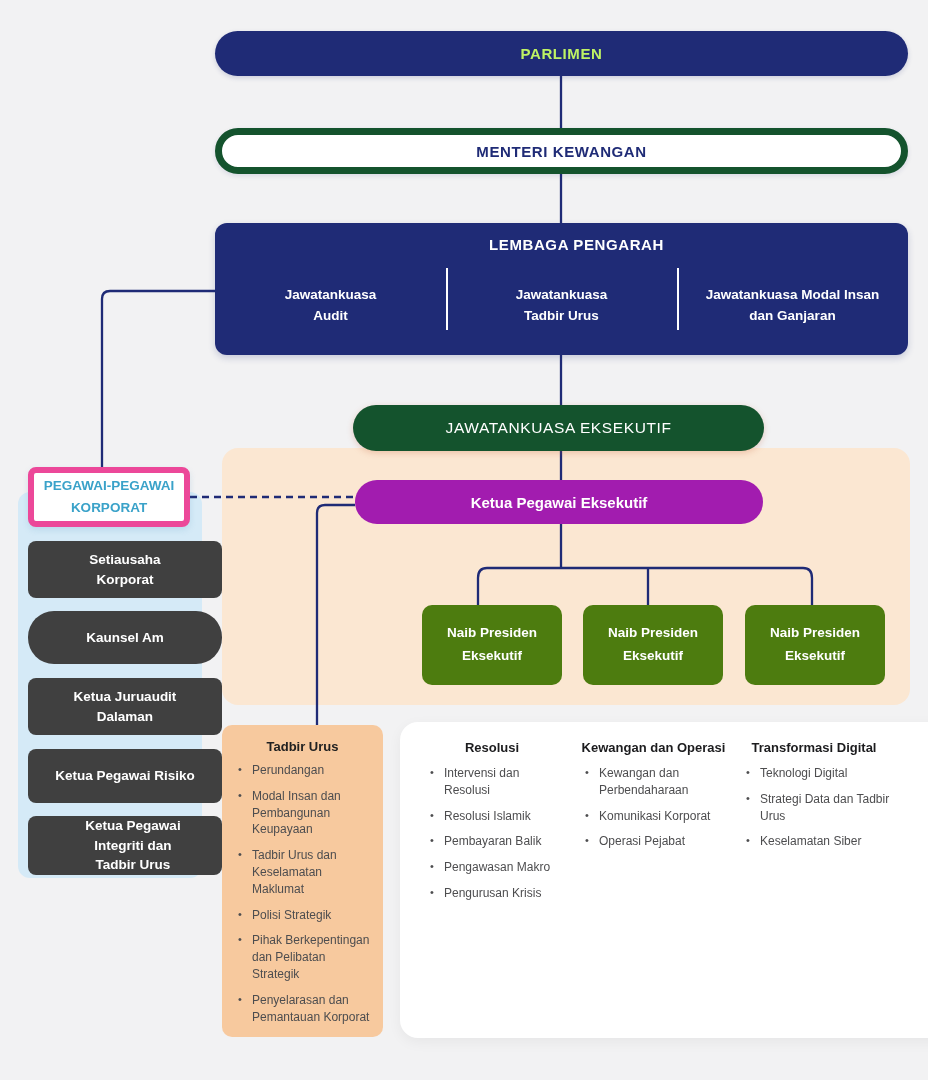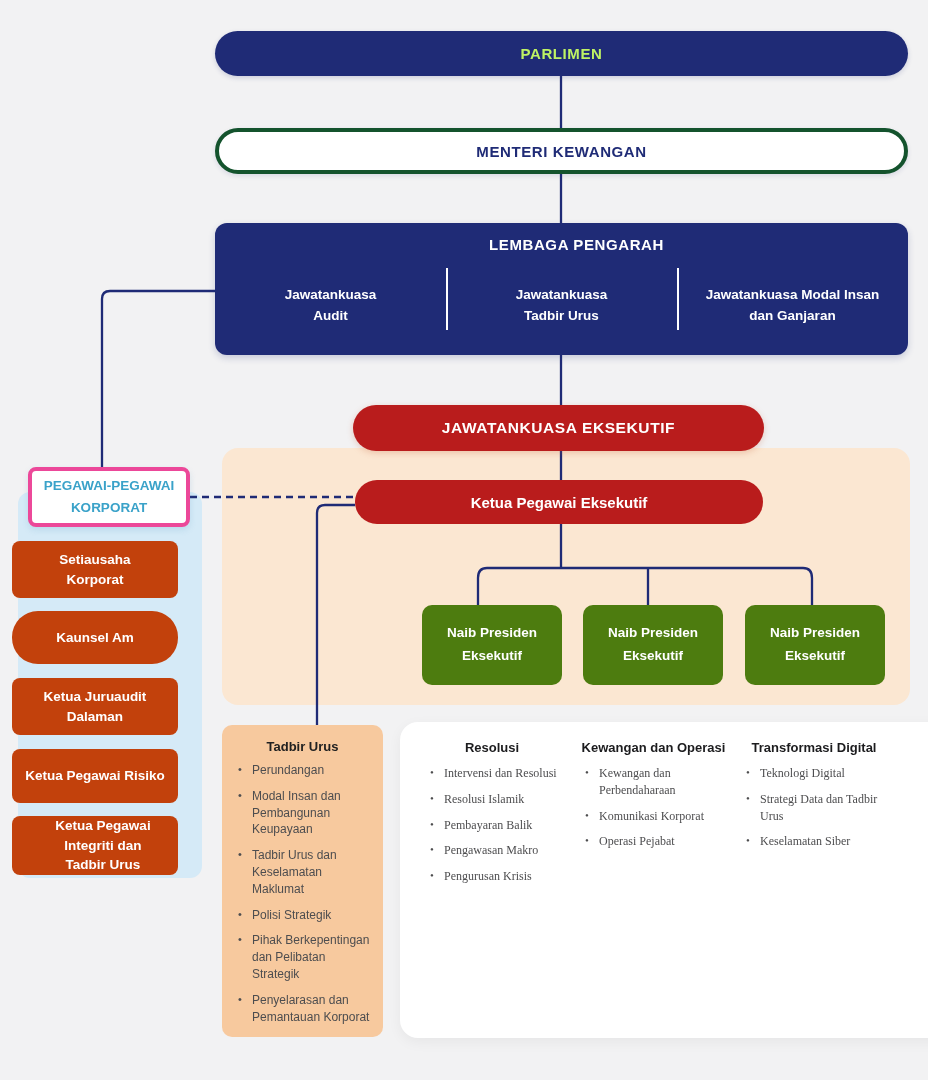--- a/index.html
+++ b/index.html
@@ -29,61 +29,61 @@
   
   .node { z-index:2; }
   .pill-navy {
     left:215px; top:31px; width:693px; height:45px;
     background:#1F2B76; border-radius:23px; color:#bef264;
     font-size:15px; font-weight:bold; letter-spacing:.6px;
     box-shadow:0 2px 5px rgba(31,43,118,.18);
   }
   .pill-white {
     left:215px; top:128px; width:693px; height:46px;
-    background:#fff; border:4px solid #14532d; border-radius:24px;
+    background:#fff; border:7px solid #14532d; border-radius:24px;
     color:#1F2B76; font-size:15px; font-weight:bold; letter-spacing:.6px;
     box-shadow:0 2px 5px rgba(31,43,118,.12);
   }
   .board {
     left:215px; top:223px; width:693px; height:132px;
     background:#1F2B76; border-radius:12px; color:#fff;
     box-shadow:0 3px 7px rgba(31,43,118,.2);
   }
   .board-title { position:absolute; left:15px; top:13px; width:100%; text-align:center;
     font-size:15px; font-weight:bold; letter-spacing:.6px; }
   .board-row { position:absolute; left:0; top:48px; width:100%; height:70px; display:flex; }
   .board-cell { flex:1; display:flex; align-items:center; justify-content:center;
     text-align:center; font-size:13.5px; font-weight:bold; line-height:1.55; }
   .board-divider { position:absolute; top:45px; width:2px; height:62px; background:#fff; }
 
   .pill-exec {
     left:353px; top:405px; width:411px; height:46px;
-    background:#b91c1c; border-radius:23px; color:#fff;
-    font-size:15.5px; font-weight:bold; letter-spacing:.6px;
+    background:#14532d; border-radius:23px; color:#fff;
+    font-size:15.5px; font-weight:normal; letter-spacing:.6px;
     box-shadow:0 2px 6px rgba(196,85,44,.25);
   }
   .pill-ceo {
     left:355px; top:480px; width:408px; height:44px;
-    background:#b91c1c; border-radius:22px; color:#fff;
+    background:#a21caf; border-radius:22px; color:#fff;
     font-size:15px; font-weight:bold;
   }
   .naib {
     top:605px; width:140px; height:80px;
     background:#4d7c0f; border-radius:10px; color:#fff;
     font-size:13.5px; font-weight:bold; line-height:1.7;
   }
 
   .corp-header {
     left:28px; top:467px; width:162px; height:60px;
-    background:#fff; border:4px solid #ec4899; border-radius:8px;
+    background:#fff; border:6px solid #ec4899; border-radius:8px;
     color:#3AA2C9; font-size:13.5px; font-weight:bold; line-height:1.6;
     box-shadow:0 3px 6px rgba(70,150,190,.18);
   }
   .officer {
-    left:12px; width:166px; background:#c2410c; border-radius:8px;
+    left:28px; width:194px; background:#404040; border-radius:8px;
     color:#fff; font-size:13.5px; font-weight:bold; line-height:1.45;
   }
 
   .tadbir-box {
     left:222px; top:725px; width:161px; height:312px;
     background:#F7C99E; border-radius:10px; z-index:2;
   }
   .tadbir-title { padding-top:14px; text-align:center;
     font-size:13px; font-weight:bold; color:#212121; }
   .white-box {
@@ -97,21 +97,21 @@
   ul.blist { list-style:none; margin-top:10px; }
   ul.blist li {
     position:relative; padding-left:18px; margin-bottom:9px;
     font-size:12px; line-height:1.4; color:#4D4D4F;
   }
   ul.blist li::before {
     content:"•"; position:absolute; left:4px; top:0;
     font-size:11px; color:#4D4D4F;
   }
   .tadbir-box ul.blist { margin:8px 8px 0 12px; }
-  .col ul.blist { margin:10px 0 0 4px;font-family:Liberation Serif, serif; }
+  .col ul.blist { margin:10px 0 0 4px; }
 </style>
 </head>
 <body>
 
 <div class="page">
 
   <div class="abs panel-peach"></div>
   <div class="abs panel-blue"></div>
 
   <svg class="connectors" width="928" height="1080" viewBox="0 0 928 1080">

